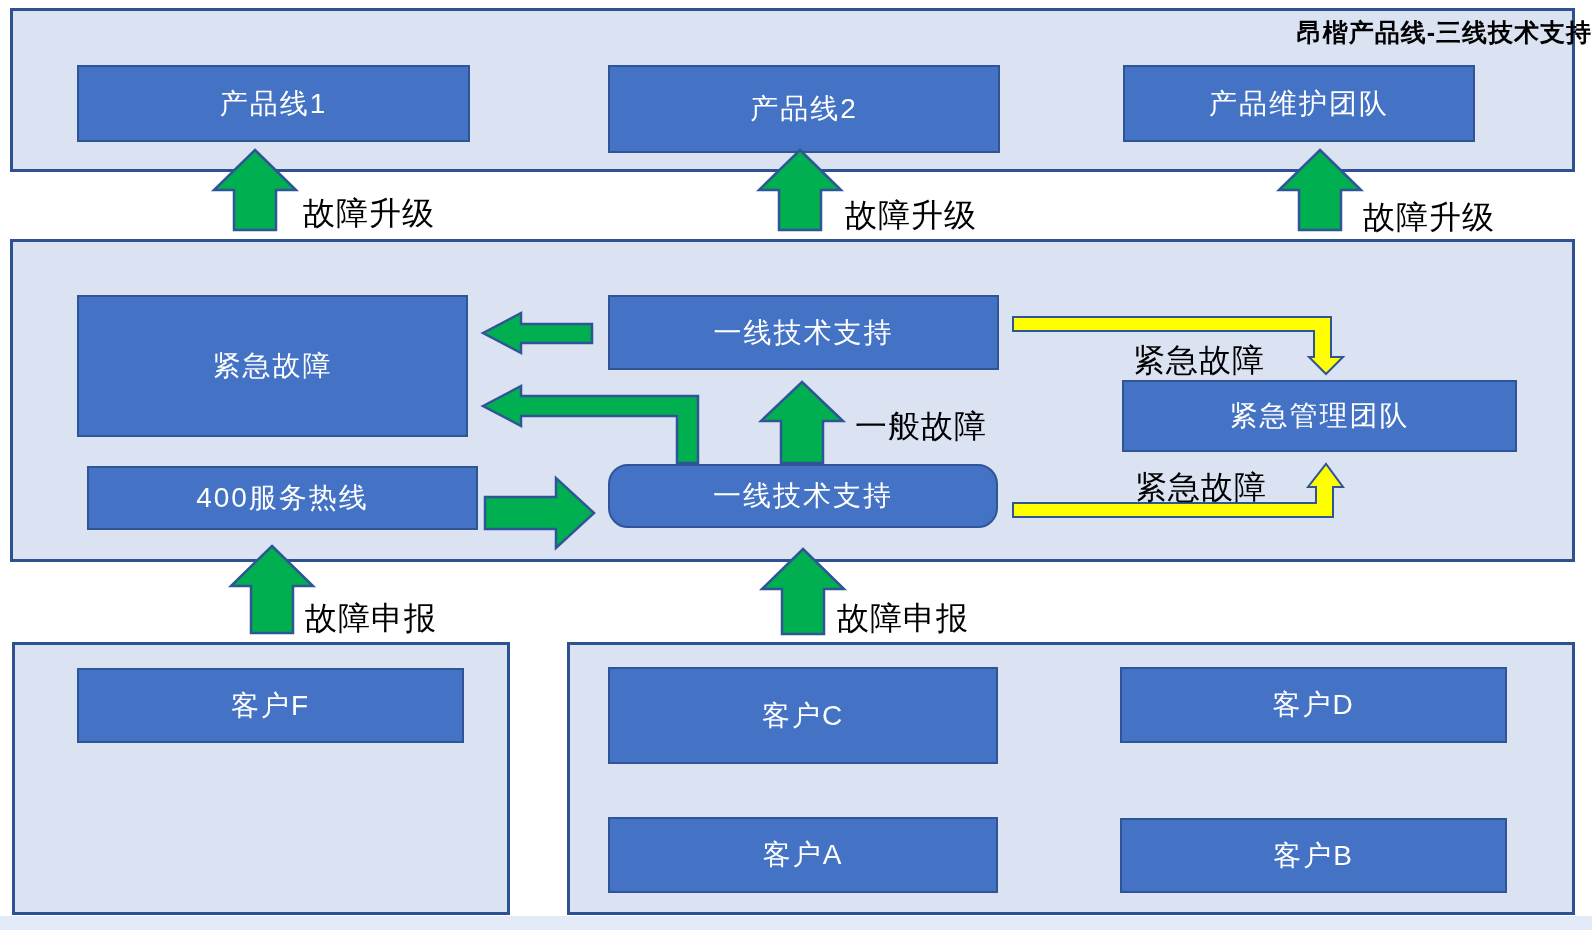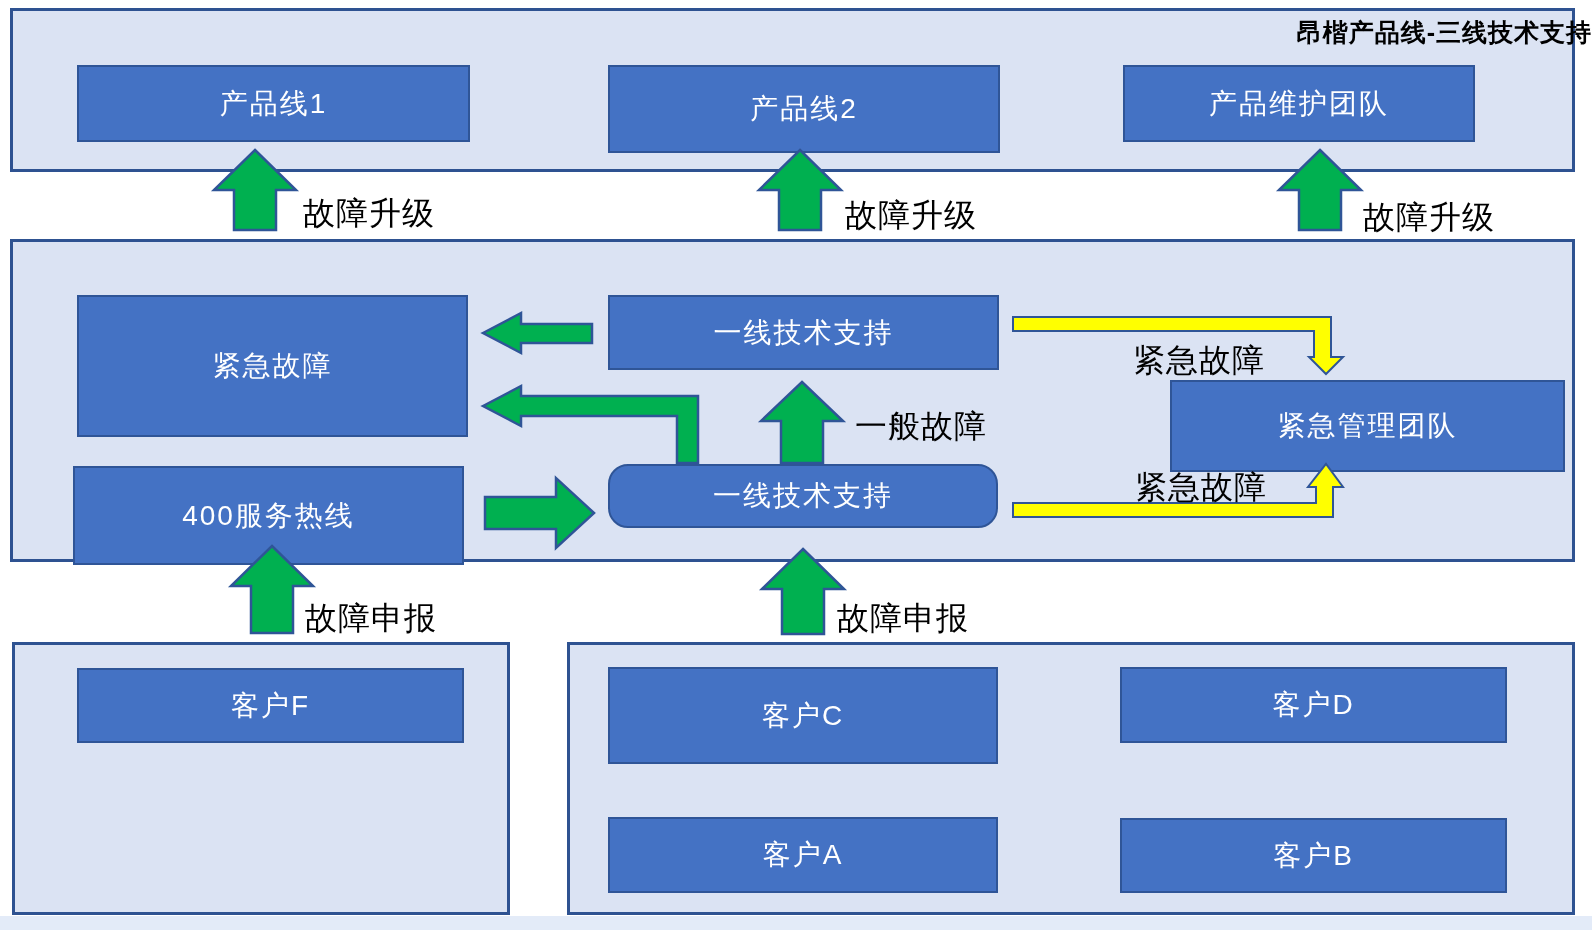--- a/index.html
+++ b/index.html
@@ -41,24 +41,24 @@
   <div class="container" style="left:10px;top:8px;width:1565px;height:164px;"></div>
   <div class="section-title" style="top:16px;">昂楷产品线-三线技术支持</div>
 
   <div class="node" style="left:77px;top:65px;width:393px;height:77px;">产品线1</div>
   <div class="node" style="left:608px;top:65px;width:392px;height:88px;">产品线2</div>
   <div class="node" style="left:1123px;top:65px;width:352px;height:77px;text-align:right;">产品维护团队</div>
 
   <div class="container" style="left:10px;top:239px;width:1565px;height:323px;"></div>
 
   <div class="node" style="left:77px;top:295px;width:391px;height:142px;">紧急故障</div>
-  <div class="node" style="left:73px;top:466px;width:391px;height:99px;">400服务热线</div>
+  <div class="node" style="left:87px;top:466px;width:391px;height:64px;">400服务热线</div>
   <div class="node" style="left:608px;top:295px;width:391px;height:75px;">一线技术支持</div>
   <div class="node" style="left:608px;top:464px;width:390px;height:64px;border-radius:20px;">一线技术支持</div>
-  <div class="node" style="left:1170px;top:380px;width:395px;height:92px;">紧急管理团队</div>
+  <div class="node" style="left:1122px;top:380px;width:395px;height:72px;">紧急管理团队</div>
 
   <div class="container" style="left:12px;top:642px;width:498px;height:273px;"></div>
   <div class="node" style="left:77px;top:668px;width:387px;height:75px;">客户F</div>
 
   <div class="container" style="left:567px;top:642px;width:1008px;height:273px;"></div>
   <div class="node" style="left:608px;top:667px;width:390px;height:97px;">客户C</div>
   <div class="node" style="left:1120px;top:667px;width:387px;height:76px;">客户D</div>
   <div class="node" style="left:608px;top:817px;width:390px;height:76px;">客户A</div>
   <div class="node" style="left:1120px;top:818px;width:387px;height:75px;">客户B</div>
 

